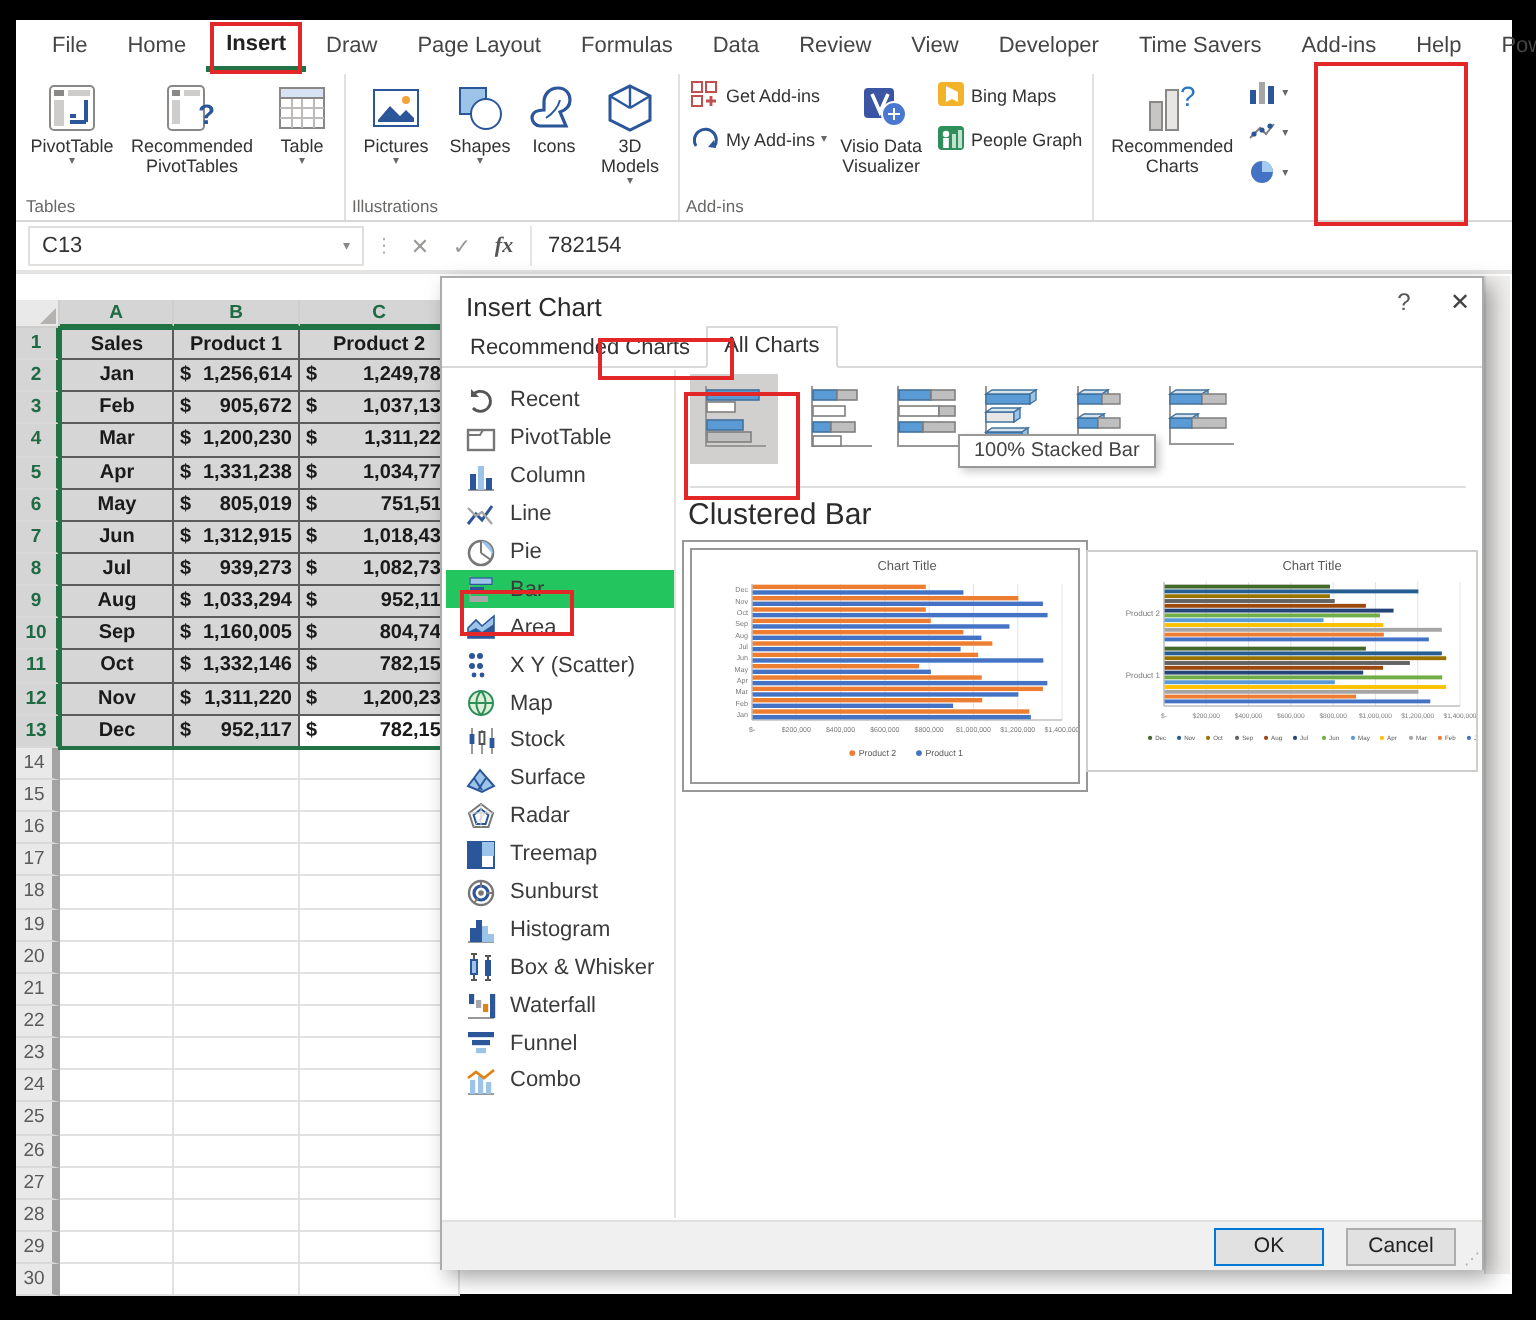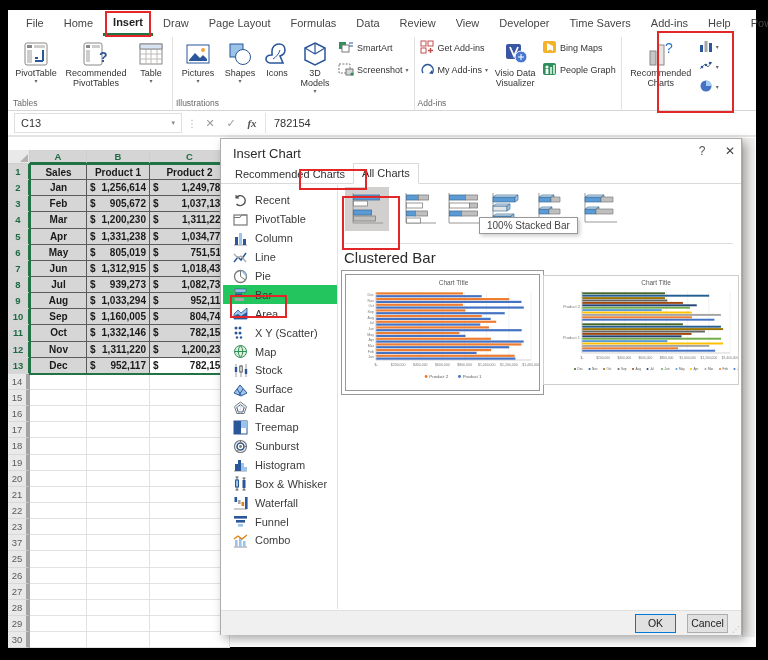--- a/index.html
+++ b/index.html
@@ -71,21 +71,21 @@
   .stbtn{position:absolute;top:2px;padding:4px;cursor:pointer;background:#fff}
   .stbtn.sel{background:#d2d0ce}
   .sep{position:absolute;left:124px;top:104px;width:388px;height:1px;background:#e0dedc}
   .secheading{position:absolute;left:123px;top:110px;font-size:15px;color:#2b2b2b}
   .preview{position:absolute;background:#fff;cursor:pointer}
   .preview .inner{background:#fff;border:1px solid #d0cecd}
   .preview.sel{border:1px solid #9a9896;padding:3px}
   .preview.sel .inner{border:1px solid #9a9896}
   .tooltip{position:absolute;left:258px;top:78px;background:#fff;border:1px solid #9a9896;box-shadow:2px 2px 4px rgba(0,0,0,.2);font-size:10px;color:#444;padding:2px 7px;white-space:nowrap;z-index:5}
   .dfooter{position:absolute;left:0;top:471px;width:520px;height:25px;background:#f0f0f0;border-top:1px solid #e2e0de;display:flex;justify-content:flex-end;align-items:center;gap:11px;padding-right:13px}
-  .dbtn{width:41px;height:19px;background:#e1e1e1;border:1px solid #adadad;font-size:10.5px;color:#222;display:flex;align-items:center;justify-content:center;cursor:pointer}
+  .dbtn{width:55px;height:19px;background:#e1e1e1;border:1px solid #adadad;font-size:10.5px;color:#222;display:flex;align-items:center;justify-content:center;cursor:pointer}
   .dbtn.primary{border:1px solid #0078d7}
   .grip{position:absolute;right:1px;bottom:1px;color:#b0aeac;font-size:8px}
 
   
   .redbox{position:absolute;border:2px solid #e32628;pointer-events:none;z-index:9}
   .scrollstrip{position:absolute;left:742px;top:138px;width:13px;height:499px;background:#f0efee;border-left:1px solid #dddbd9}
 </style>
 </head>
 <body>
 
@@ -198,39 +198,20 @@
               <span class="ic">
                 <svg width="26" height="26" viewBox="0 0 26 26">
                   <path d="M13 2l10 5v12l-10 5L3 19V7z" fill="none" stroke="#2b579a" stroke-width="1.5"></path>
                   <path d="M13 2v11m0 0L3 7m10 6l10-6" fill="none" stroke="#2b579a" stroke-width="1.2"></path>
                 </svg>
               </span>
               <span>3D Models</span>
               <span class="caret">▾</span>
             </div>
           </div>
-          <div class="gcol">
-            <div class="smallbtn">
-              <span class="lic"><svg width="16" height="14" viewBox="0 0 16 14">
-                  <rect x="1" y="2" width="7" height="7" fill="#2f8f5b"></rect>
-                  <rect x="4" y="5" width="7" height="7" fill="#fff" stroke="#777"></rect>
-                  <path d="M11 3h4M11 6h4" stroke="#2b579a"></path>
-                </svg></span>
-              <span>SmartArt</span>
-            </div>
-            <div class="smallbtn">
-              <span class="lic"><svg width="16" height="14" viewBox="0 0 16 14">
-                  <rect x="1" y="2" width="11" height="9" fill="#fff" stroke="#777" stroke-dasharray="2 1.4"></rect>
-                  <rect x="8" y="7" width="7" height="6" fill="#d9d7d5" stroke="#777"></rect>
-                  <circle cx="14" cy="12" r="1.6" fill="#2f8f5b"></circle>
-                </svg></span>
-              <span>Screenshot</span>
-              <span class="caret">▾</span>
-            </div>
-          </div>
         </div>
         <div class="glabel">Illustrations</div>
       </div>
       <div class="rgroup">
         <div class="gcols">
           <div class="gcol">
             <div class="smallbtn">
               <span class="lic"><svg width="15" height="14" viewBox="0 0 15 14">
                   <rect x="1" y="1" width="5" height="5" fill="none" stroke="#c0504d"></rect>
                   <rect x="8" y="1" width="5" height="5" fill="none" stroke="#c0504d"></rect>
@@ -551,21 +532,21 @@
         <div class="cell"></div>
         <div class="cell"></div>
       </div>
       <div class="shrow drow">
         <div class="rowhdr">23</div>
         <div class="cell"></div>
         <div class="cell"></div>
         <div class="cell"></div>
       </div>
       <div class="shrow drow">
-        <div class="rowhdr">37</div>
+        <div class="rowhdr">24</div>
         <div class="cell"></div>
         <div class="cell"></div>
         <div class="cell"></div>
       </div>
       <div class="shrow drow">
         <div class="rowhdr">25</div>
         <div class="cell"></div>
         <div class="cell"></div>
         <div class="cell"></div>
       </div>

